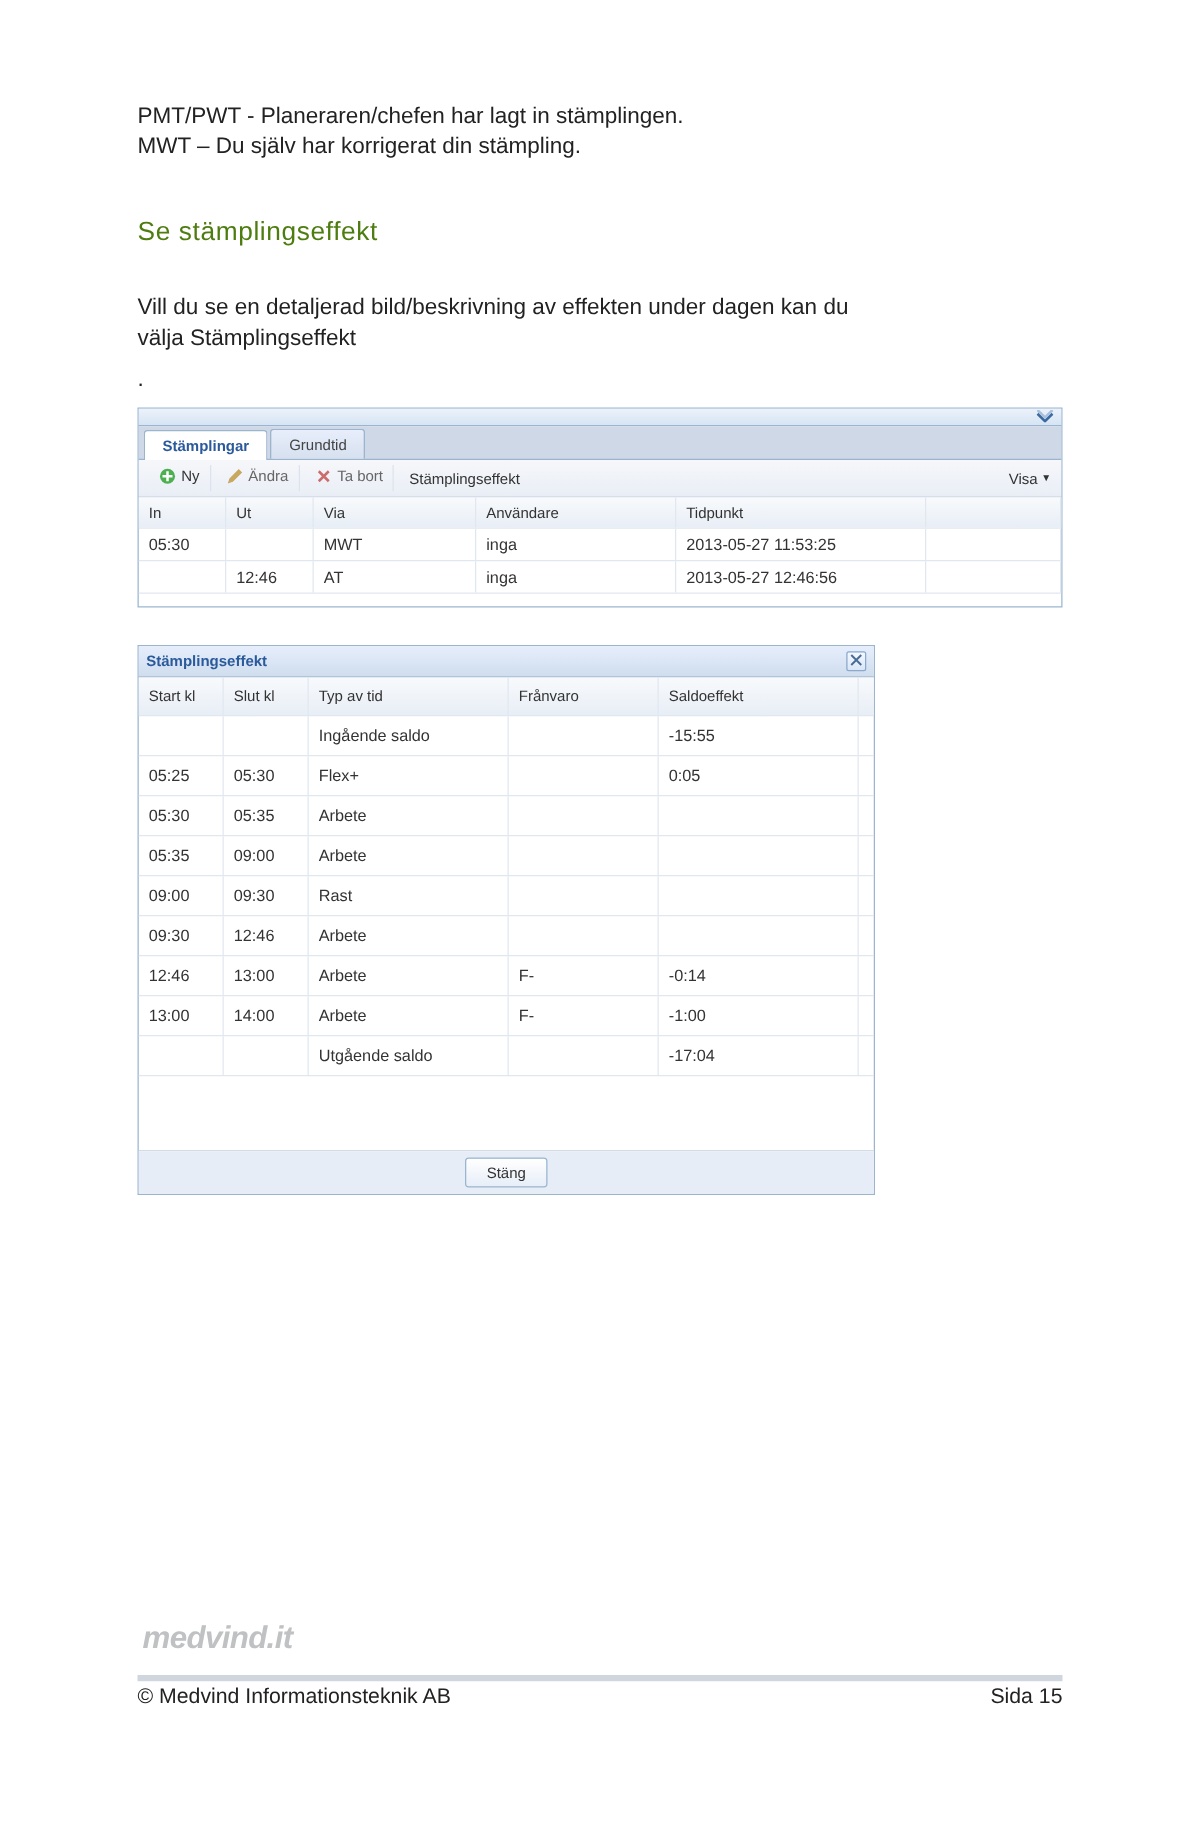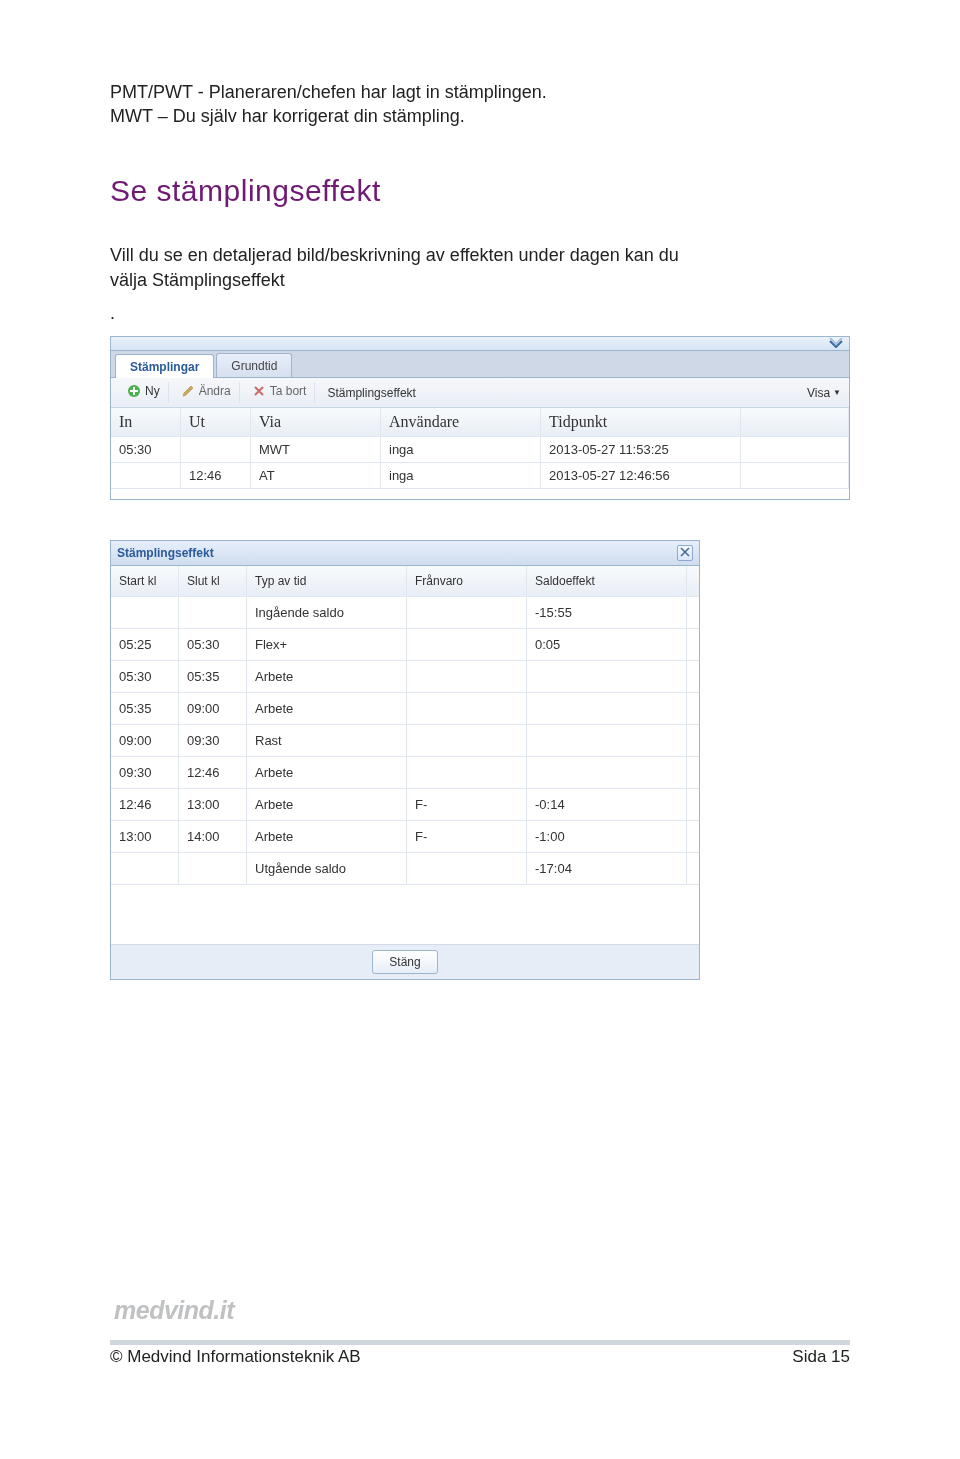--- a/index.html
+++ b/index.html
@@ -14,41 +14,41 @@
     padding: 80px 110px 40px 110px;
     min-height: 1400px;
     position: relative;
   }
   .intro-text {
     font-size: 18px;
     line-height: 1.35;
     margin-bottom: 45px;
   }
   .section-heading {
-    color: #701a75;
-    font-size: 30px;
+    color: #4d7c0f;
+    font-size: 21px;
     letter-spacing: 0.5px;
     margin: 40px 0 35px 0;
   }
   .body-text {
     font-size: 18px;
     line-height: 1.4;
     margin-bottom: 8px;
   }
   .period-after { margin-top: 0; }
 
   
   .panel {
     border: 1px solid #9bb5cf;
     background: #fff;
     font-family: Arial, Helvetica, sans-serif;
     font-size: 13px;
     color: #333;
   }
-  .panel.p1 { margin: 10px 0 40px 0; }
+  .panel.p1 { margin: 10px 0 30px 0; }
   .collapse-bar {
     height: 14px;
     background: linear-gradient(#ecf2fa, #d6e4f4);
     border-bottom: 1px solid #9bb5cf;
     display:flex;
     justify-content:flex-end;
     align-items:center;
     padding-right:6px;
   }
   .tabs {
@@ -101,23 +101,22 @@
     align-items:center;
   }
   .visa .tri { margin-left:3px; font-size:8px;}
   .grid-head, .grid-row {
     display: grid;
     grid-template-columns: 70px 70px 130px 160px 200px 1fr;
     border-bottom: 1px solid #e1e7ef;
   }
   .grid-head {
     background: linear-gradient(#f8fafc,#e8eef6);
-    font-size: 16px;
+    font-size: 12px;
     color: #333;
-    font-family: Liberation Serif, serif;
   }
   .grid-head div, .grid-row div {
     padding: 5px 8px;
     border-right: 1px solid #e1e7ef;
     white-space: nowrap;
   }
   .grid-row { font-size: 13px; }
   .grid-pad { height: 10px; }
 
   

